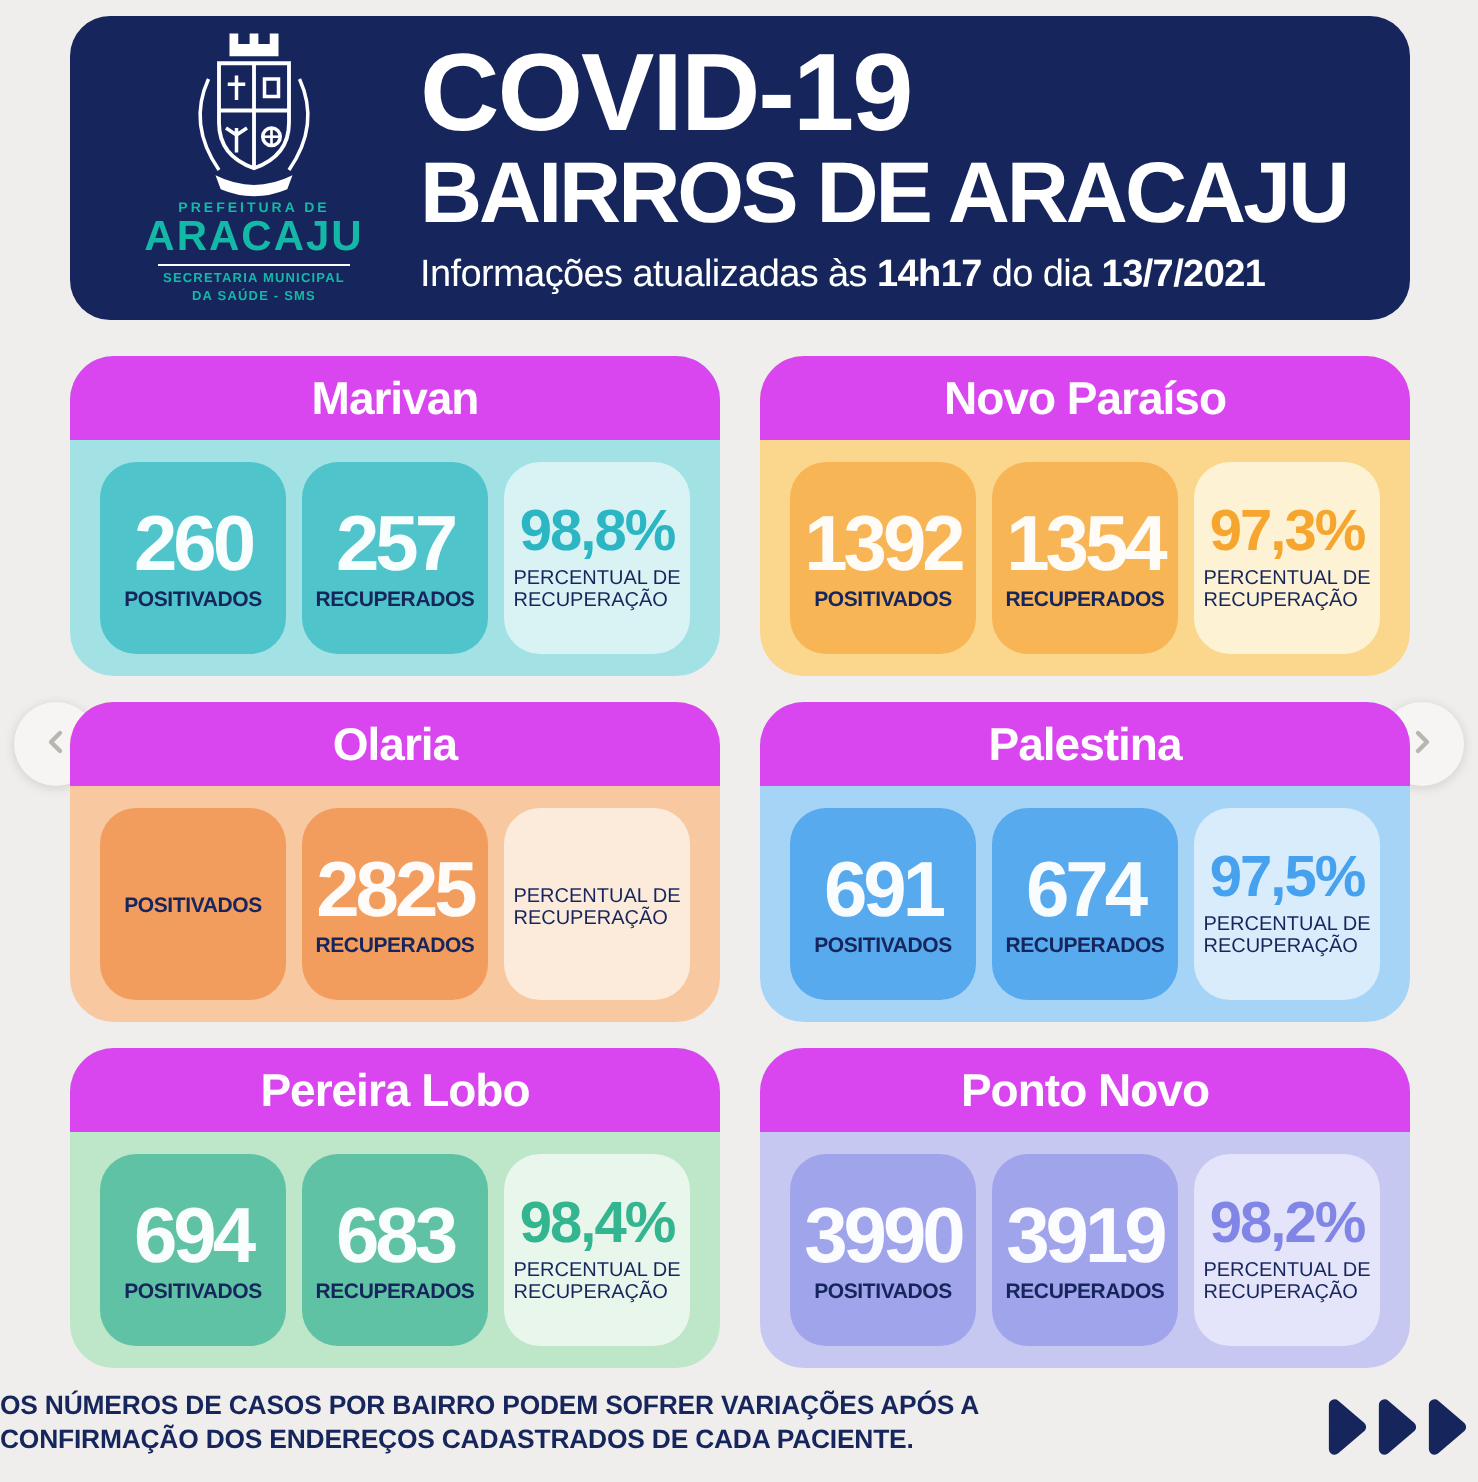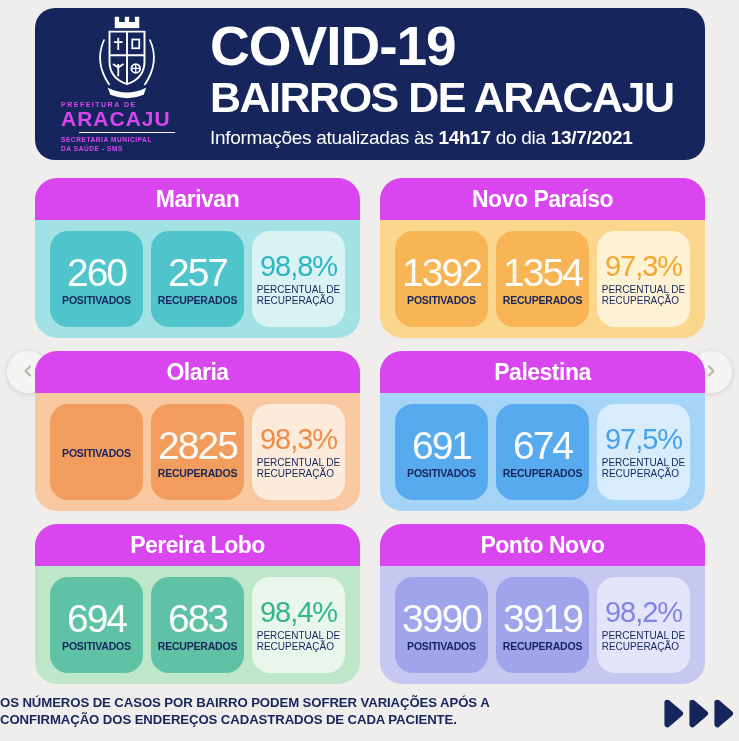--- a/index.html
+++ b/index.html
@@ -16,21 +16,21 @@
     margin: 8px 34px 0 35px;
     height: 152px;
     background: #16265c;
     border-radius: 20px;
     display: flex;
     align-items: center;
     padding: 8px 24px 8px 26px;
     position: relative;
     z-index: 2;
   }
-  .logo { width: 132px; color: #d946ef; flex: 0 0 auto; }
+  .logo { width: 132px; text-align: center; color: #14b8a6; flex: 0 0 auto; }
   .logo svg { display: block; margin: 0 auto; }
   .logo .pref { font-size: 7px; font-weight: bold; letter-spacing: 1.5px; margin-top: 2px; }
   .logo .city { font-size: 21px; font-weight: bold; letter-spacing: 1px; line-height: 1.0; }
   .logo .rule { width: 96px; height: 1px; background: #fff; margin: 3px auto 3px; }
   .logo .dept { font-size: 6.5px; font-weight: bold; letter-spacing: 0.6px; line-height: 1.35; }
 
   .titles { margin-left: 17px; color: #fff; }
   .title-1 { font-size: 55px; font-weight: bold; letter-spacing: -1px; line-height: 1.0; }
   .title-2 { font-size: 43px; font-weight: bold; letter-spacing: -1.5px; line-height: 1.05; margin-top: 1px; }
   .subtitle { font-size: 19px; margin-top: 7px; letter-spacing: -0.3px; }
@@ -79,20 +79,21 @@
     display: flex;
     flex-direction: column;
     align-items: center;
     justify-content: center;
   }
   .num {
     font-size: 39px;
     letter-spacing: -2px;
     color: rgba(255,255,255,0.96);
     line-height: 1.0;
+    font-weight: bold;
   }
   .lbl {
     font-size: 10.5px;
     font-weight: bold;
     color: #16265c;
     letter-spacing: -0.2px;
     margin-top: 3px;
     line-height: 1.0;
   }
   .stat-box.pct { background: var(--pct-bg); }
@@ -234,21 +235,20 @@
     <div class="card-title">Olaria</div>
     <div class="card-body">
       <div class="stat-box">
         <div class="lbl">POSITIVADOS</div>
       </div>
       <div class="stat-box">
         <div class="num">2825</div>
         <div class="lbl">RECUPERADOS</div>
       </div>
       <div class="stat-box pct">
-        <div class="num pct-num">98,3%</div>
         <div class="pct-lbl">
           <div>PERCENTUAL DE</div>
           <div>RECUPERAÇÃO</div>
         </div>
       </div>
     </div>
   </article>
 
   <article class="card" style="--body: #a6d4f7; --box: #58aaef; --pct-bg: #d8ecfc; --pct-text: #46a2ee;">
     <div class="card-title">Palestina</div>

